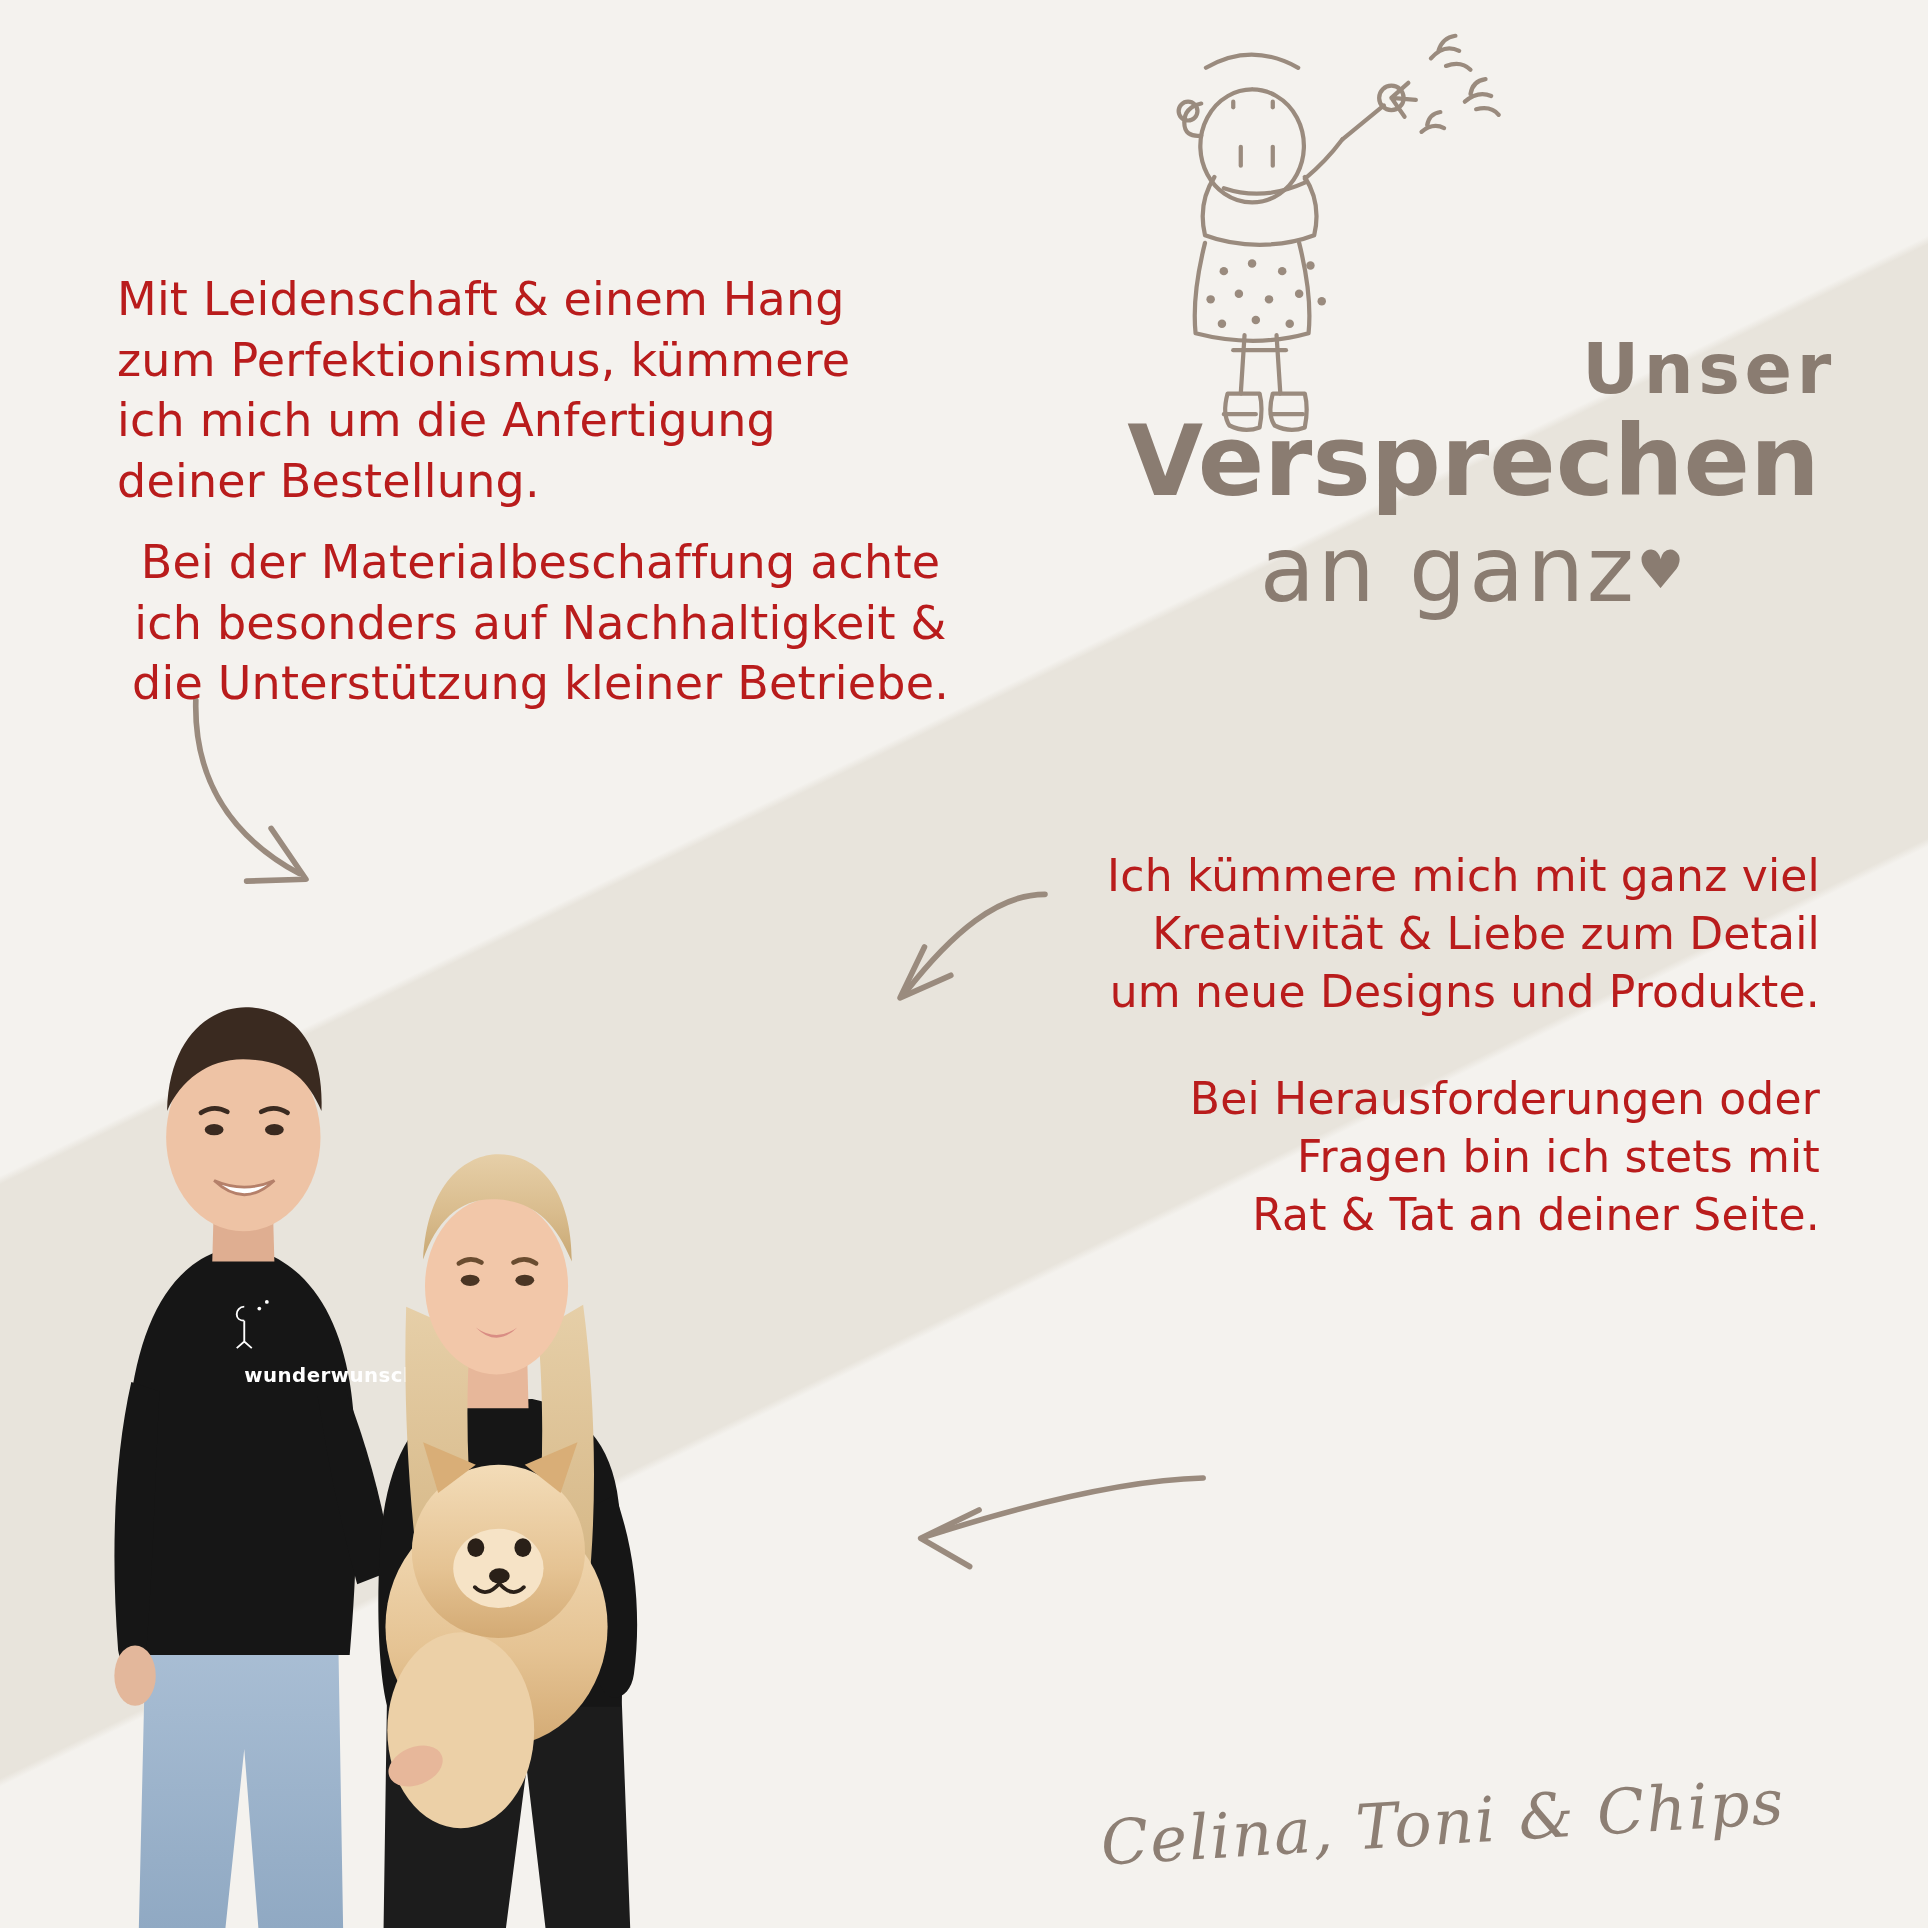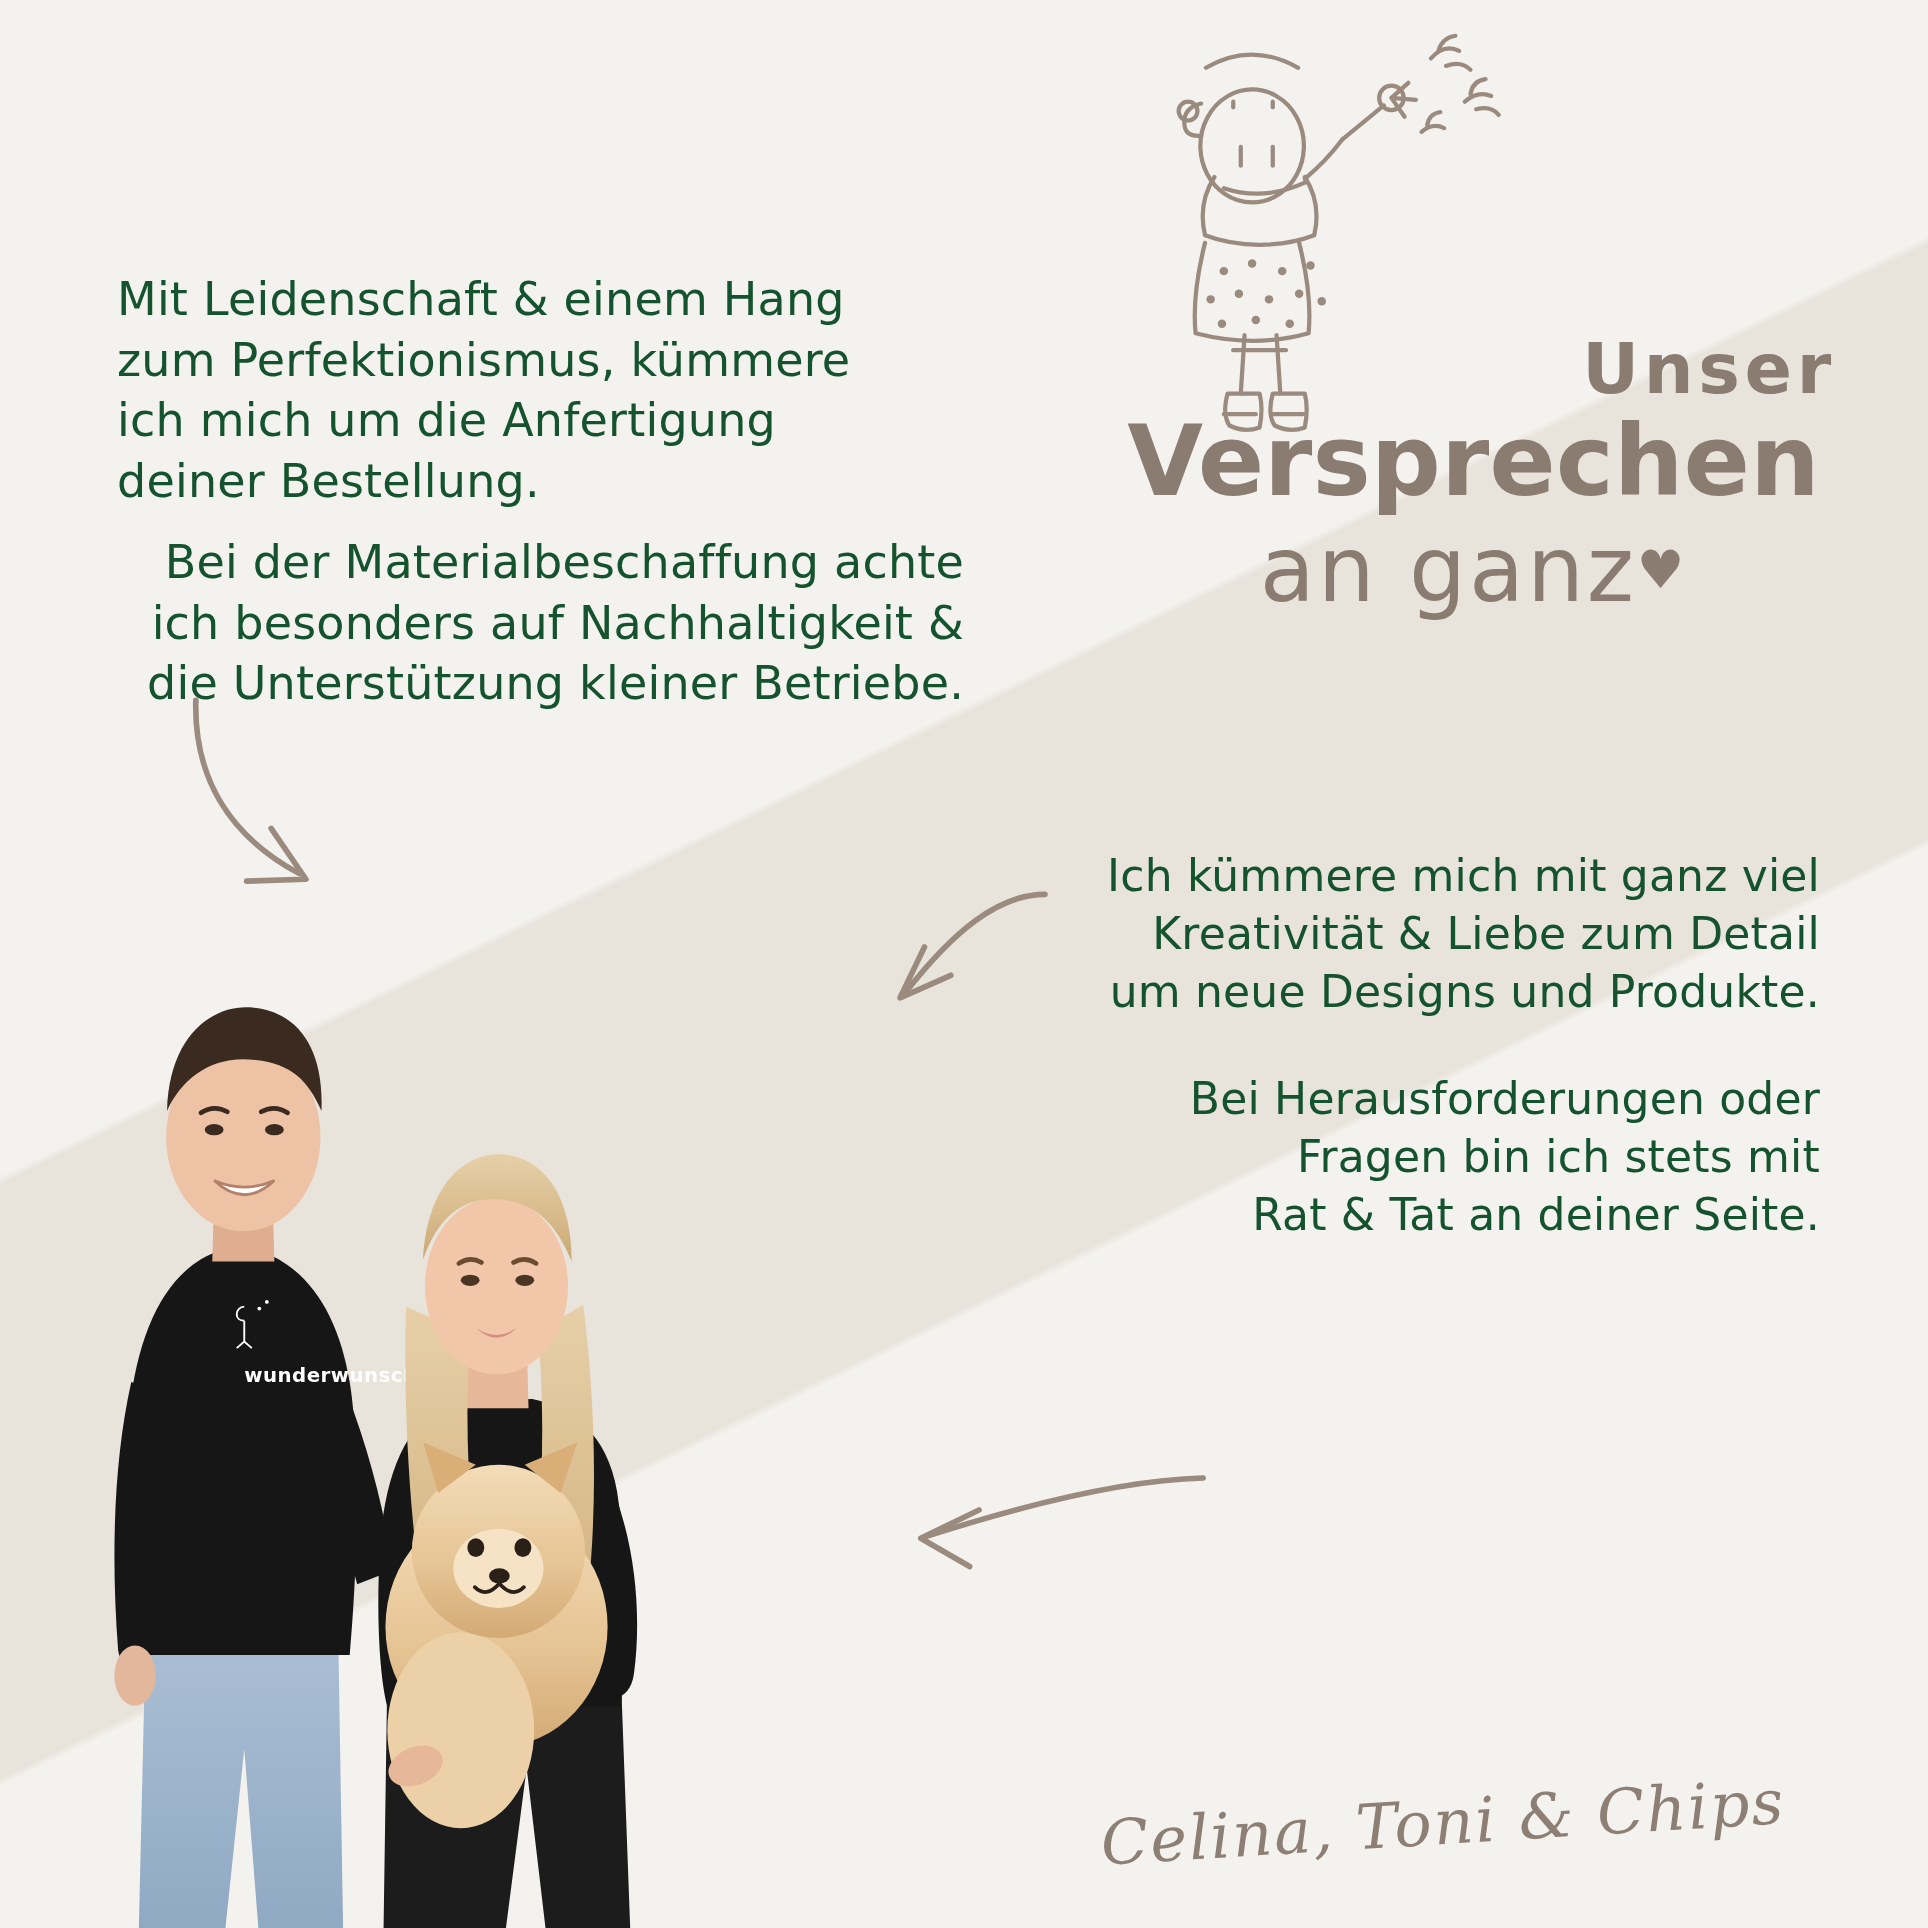--- a/index.html
+++ b/index.html
@@ -43,41 +43,41 @@
         154deg,
         rgba(255,255,255,0) 0%,
         rgba(255,255,255,0) 62%,
         #f4f2ee 62.3%,
         #f4f2ee 100%);
   }
 
   
   .txt {
     position: absolute;
-    color: #14532d;
+    color: #b91c1c;
     font-family: "DejaVu Sans", sans-serif;
     font-weight: 400;
     line-height: 1.32;
     letter-spacing: 0.2px;
     white-space: pre-line;
   }
 
   #text-left-1 {
     left: 117px;
     top: 269px;
     width: 772px;
     font-size: 46px;
     text-align: left;
   }
   #text-left-2 {
     left: 117px;
     top: 532px;
     width: 847px;
     font-size: 46px;
-    text-align: right;
+    text-align: center;
   }
 
   #text-right-1 {
     right: 108px;
     top: 847px;
     width: 782px;
     font-size: 44px;
     text-align: right;
   }
   #text-right-2 {

